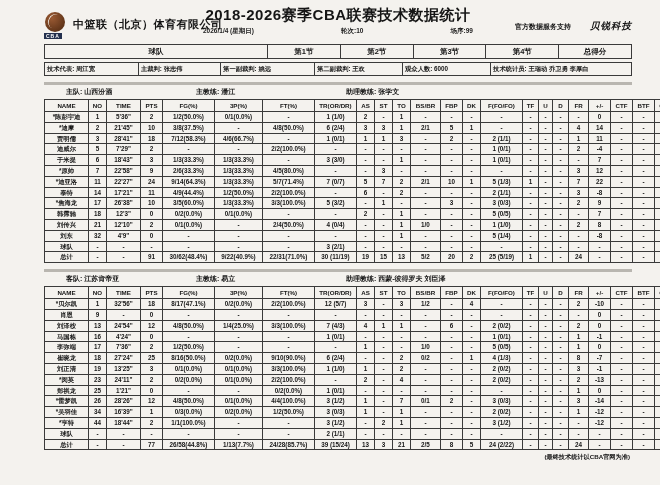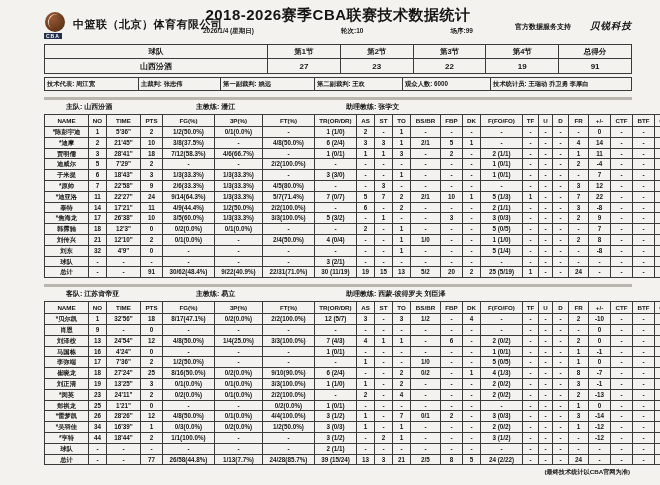--- a/index.html
+++ b/index.html
@@ -103,28 +103,20 @@
         <tr id="score-head">
           <th>球队</th>
           <th>第1节</th>
           <th>第2节</th>
           <th>第3节</th>
           <th>第4节</th>
           <th>总得分</th>
         </tr>
       </thead>
     <tbody id="score-body">
-        <tr>
-          <td>山西汾酒</td>
-          <td>27</td>
-          <td>23</td>
-          <td>22</td>
-          <td>19</td>
-          <td>91</td>
-        </tr>
       </tbody>
   </table>
 
   <table class="off-tbl">
     <colgroup>
         <col style="width:16%">
         <col style="width:14%">
         <col style="width:16%">
         <col style="width:15%">
         <col style="width:15%">

